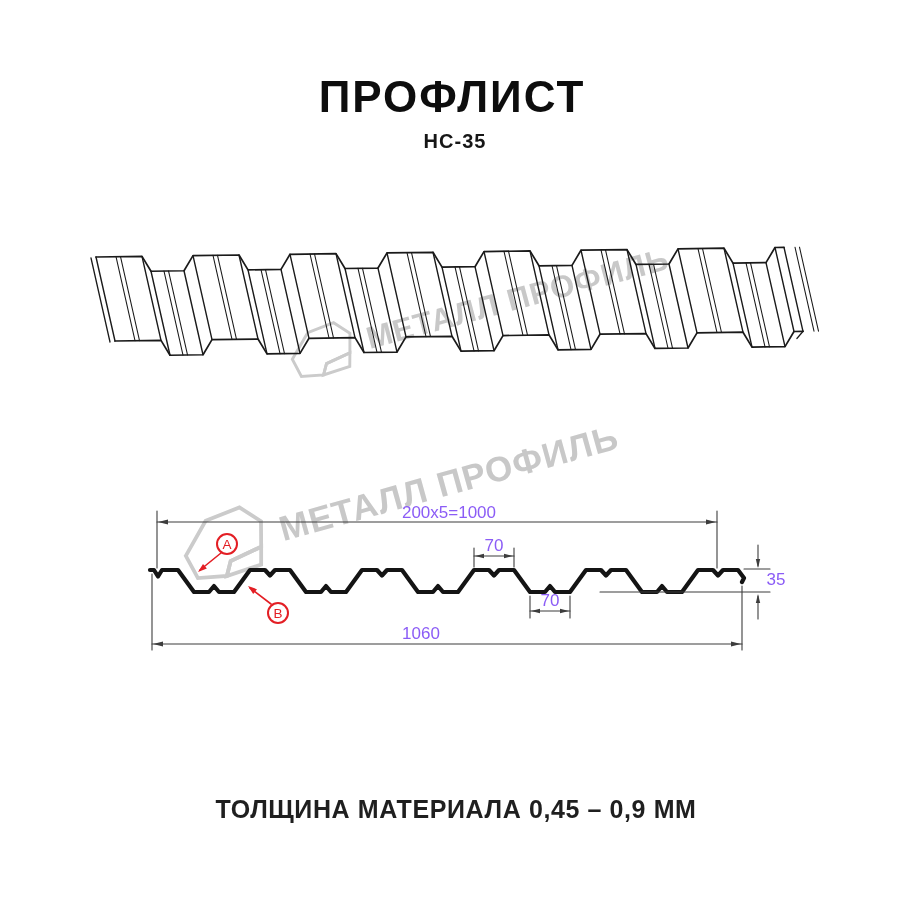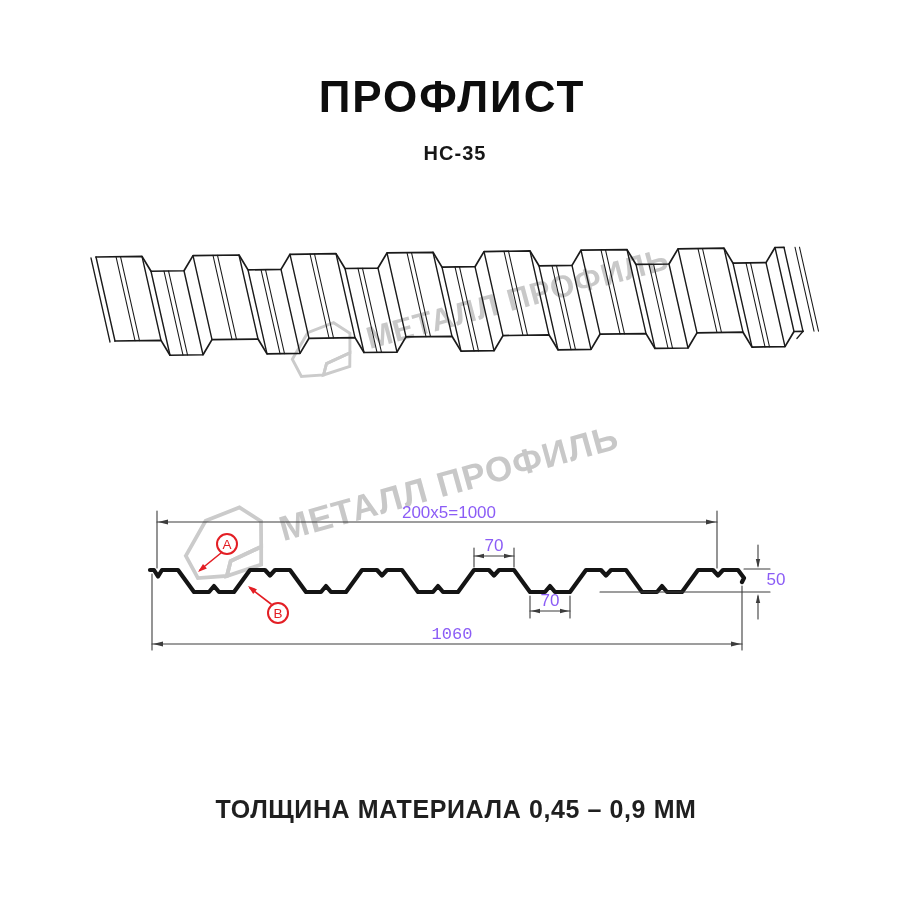--- a/index.html
+++ b/index.html
@@ -1,21 +1,21 @@
 <!DOCTYPE html>
 <html><head>
 <meta charset="utf-8">
 <style>
   html,body{margin:0;padding:0;background:#fff;}
   #page{position:relative;width:900px;height:900px;background:#ffffff;overflow:hidden;
         font-family:"Liberation Sans", sans-serif;}
   .abs{position:absolute;}
   .center{transform:translate(-50%,-50%);}
   #title{left:452px;top:97px;font-size:44px;font-weight:bold;letter-spacing:2px;color:#0d0d0d;white-space:nowrap;}
-  #subtitle{left:455px;top:141px;font-size:20px;font-weight:600;letter-spacing:1px;color:#161616;white-space:nowrap;margin-top:12px;}
+  #subtitle{left:455px;top:141px;font-size:20px;font-weight:600;letter-spacing:1px;color:#161616;white-space:nowrap;}
   #footer-text{left:456px;top:809px;font-size:25px;font-weight:bold;letter-spacing:0.6px;color:#1f1f1f;white-space:nowrap;}
   .dim-label{font-size:17px;color:#8b5cf6;white-space:nowrap;background:transparent;}
   .marker{width:22px;height:22px;border:2.5px solid #e31e24;border-radius:50%;
           color:#e31e24;font-size:13.5px;font-weight:500;display:flex;align-items:center;justify-content:center;
           background:transparent;box-sizing:border-box;}
   .wm{display:flex;align-items:center;gap:10px;color:#c8c8c8;font-weight:bold;white-space:nowrap;
       transform-origin:left center;}
   #wm1{left:286px;top:332px;transform:rotate(-15deg);font-size:31px;letter-spacing:1px;}
   #wm2{left:178px;top:520px;transform:rotate(-15.5deg);font-size:35px;letter-spacing:1px;}
   .wm svg{flex:0 0 auto;}
@@ -138,24 +138,24 @@
       <line x1="221" y1="553" x2="200" y2="570" stroke="#e31e24" stroke-width="1.6" stroke-linecap="round"></line>
       <polygon points="198,572 203.02801142365493,563.9551817221521 206.8493001056327,568.5809522319147" fill="#e31e24"></polygon>
       <line x1="271" y1="604" x2="250" y2="588" stroke="#e31e24" stroke-width="1.6" stroke-linecap="round"></line>
       <polygon points="248,586 256.9364697940426,589.1842593519002 253.23862022409392,593.9092893579457" fill="#e31e24"></polygon>
     </svg>
 
   <div id="title" class="abs center lbl">ПРОФЛИСТ</div>
   <div id="subtitle" class="abs center lbl">НС-35</div>
 
   <div class="abs center lbl dim-label" style="left:449px;top:513px;">200x5=1000</div>
-  <div class="abs center lbl dim-label" style="left:452px;top:634px;font-family:Liberation Mono, monospace;">1060</div>
+  <div class="abs center lbl dim-label" style="left:421px;top:634px;">1060</div>
   <div class="abs center lbl dim-label" style="left:494px;top:546px;">70</div>
   <div class="abs center lbl dim-label" style="left:550px;top:601px;">70</div>
-  <div class="abs center lbl dim-label" style="left:776px;top:580px;">50</div>
+  <div class="abs center lbl dim-label" style="left:776px;top:580px;">35</div>
 
   <div class="abs center lbl marker" style="left:227px;top:544px;">
        <span>A</span>
     </div>
   <div class="abs center lbl marker" style="left:278px;top:613px;">
        <span>B</span>
     </div>
 
   <div id="footer-text" class="abs center lbl">ТОЛЩИНА МАТЕРИАЛА 0,45 – 0,9 ММ</div>
 </div>

